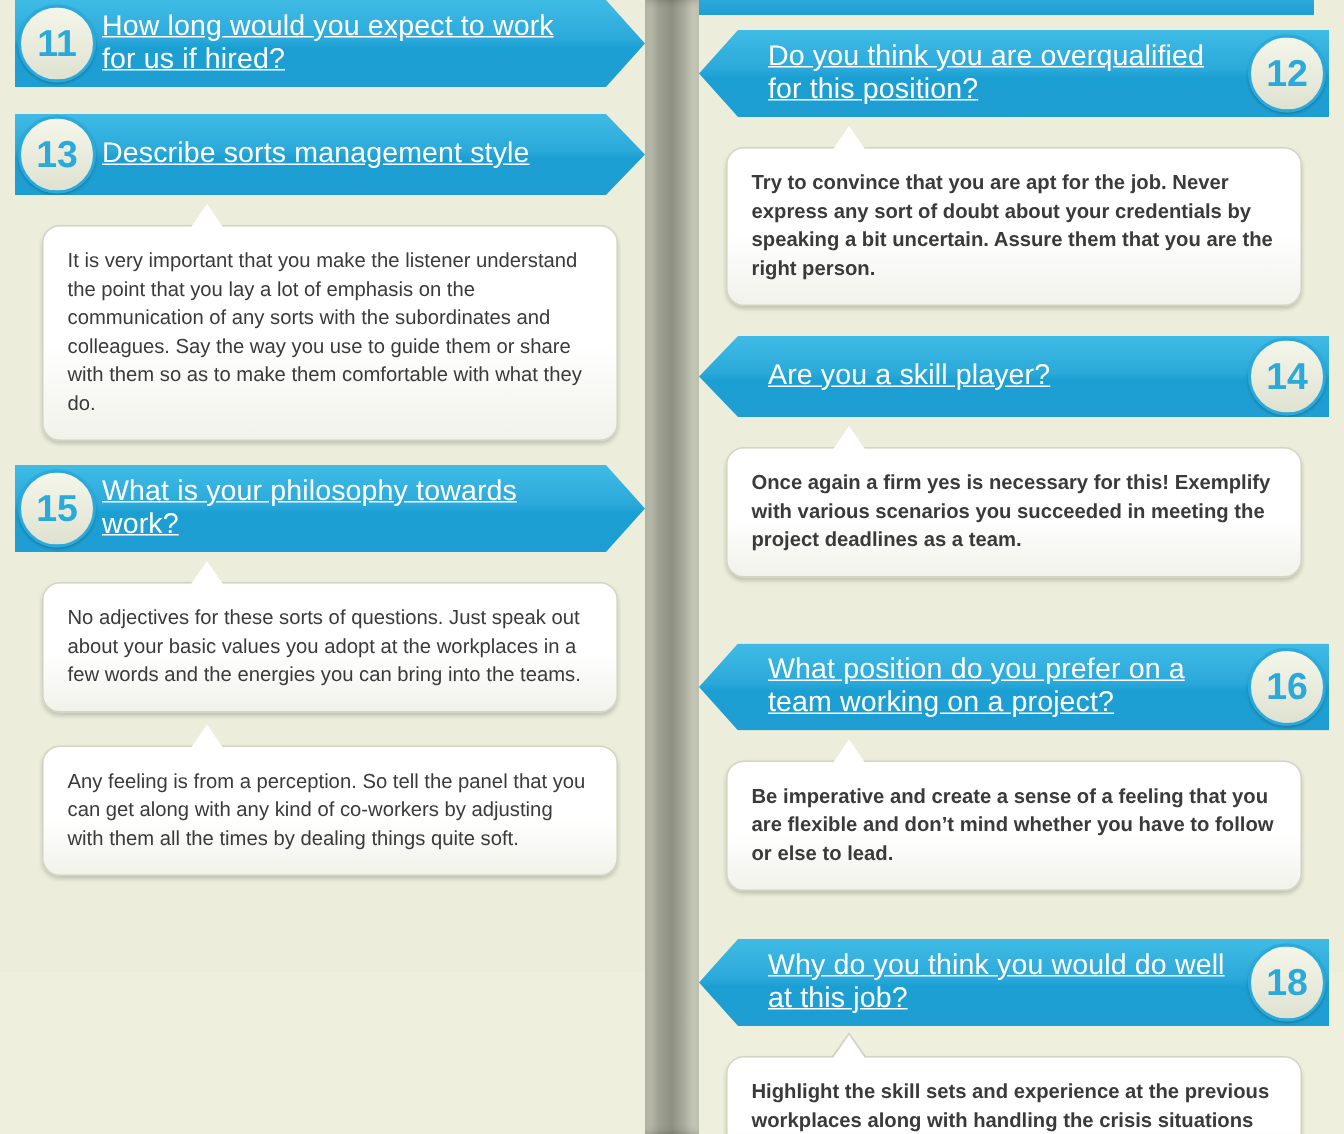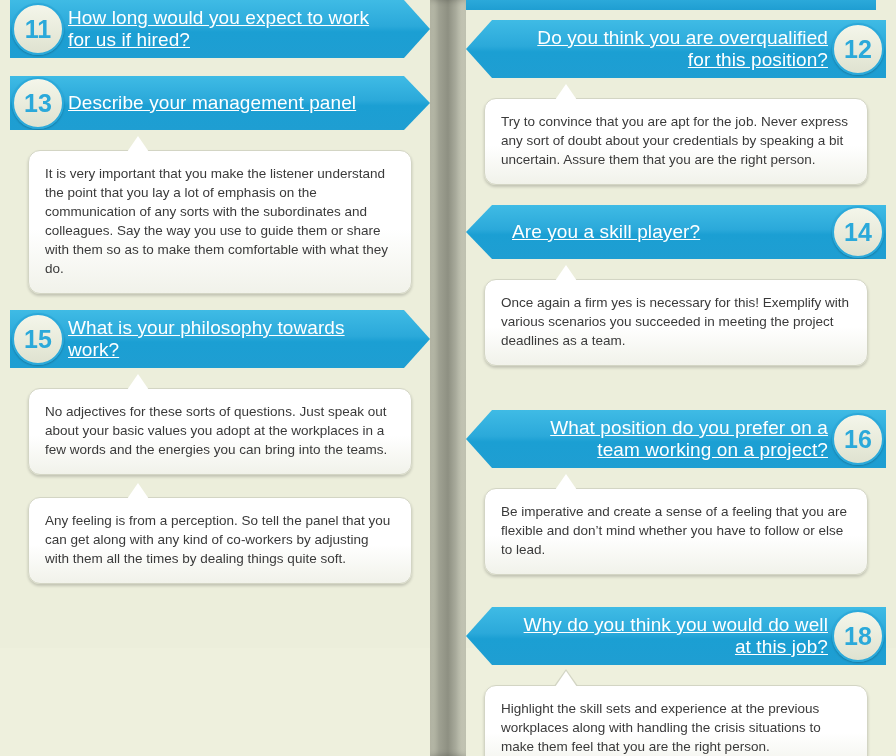--- a/index.html
+++ b/index.html
@@ -92,37 +92,37 @@
 
   .qtext {
     font-size: 19px;
     line-height: 22px;
     font-weight: normal;
     letter-spacing: 0.1px;
     z-index: 2;
     text-decoration: underline;
   }
   .col-left .qtext { margin-left: 44px; }
-  .col-right .qtext { margin-right: 44px; text-align: right; }
+  .col-right .qtext { margin-right: 44px; }
 
   
   .bubble {
     position: relative;
     margin-top: 20px;
     background: linear-gradient(to bottom, #ffffff 0%, #ffffff 55%, #f1f2ea 100%);
     border: 1px solid #d3d5c4;
     border-radius: 12px;
     padding: 13px 16px 15px 16px;
     color: #3a3a3a;
     font-size: 13.5px;
     line-height: 19px;
     box-shadow: 0 2px 3px rgba(0,0,0,0.18);
   }
   .col-left .bubble { margin-left: 18px; margin-right: 18px; }
-  .col-right .bubble { margin-left: 18px; margin-right: 18px; }
+  .col-right .bubble { margin-left: 18px; margin-right: 18px; font-weight: bold; }
 
   
   .bubble:before {
     content: "";
     position: absolute;
     top: -15px;
     width: 0;
     height: 0;
     border-left: 11px solid transparent;
     border-right: 11px solid transparent;
@@ -160,21 +160,21 @@
     <div class="item">
       <div class="banner tall">
         <div class="qnum">11</div>
         <div class="qtext">How long would you expect to work for us if hired?</div>
       </div>
     </div>
 
     <div class="item" style="margin-top:18px;">
       <div class="banner">
         <div class="qnum">13</div>
-        <div class="qtext">Describe your management panel</div>
+        <div class="qtext">Describe sorts management style</div>
       </div>
       <div class="bubble">It is very important that you make the listener understand the point that you lay a lot of emphasis on the communication of any sorts with the subordinates and colleagues. Say the way you use to guide them or share with them so as to make them comfortable with what they do.</div>
     </div>
 
     <div class="item" style="margin-top:16px;">
       <div class="banner tall">
         <div class="qnum">15</div>
         <div class="qtext">What is your philosophy towards work?</div>
       </div>
       <div class="bubble">No adjectives for these sorts of questions. Just speak out about your basic values you adopt at the workplaces in a few words and the energies you can bring into the teams.</div>

